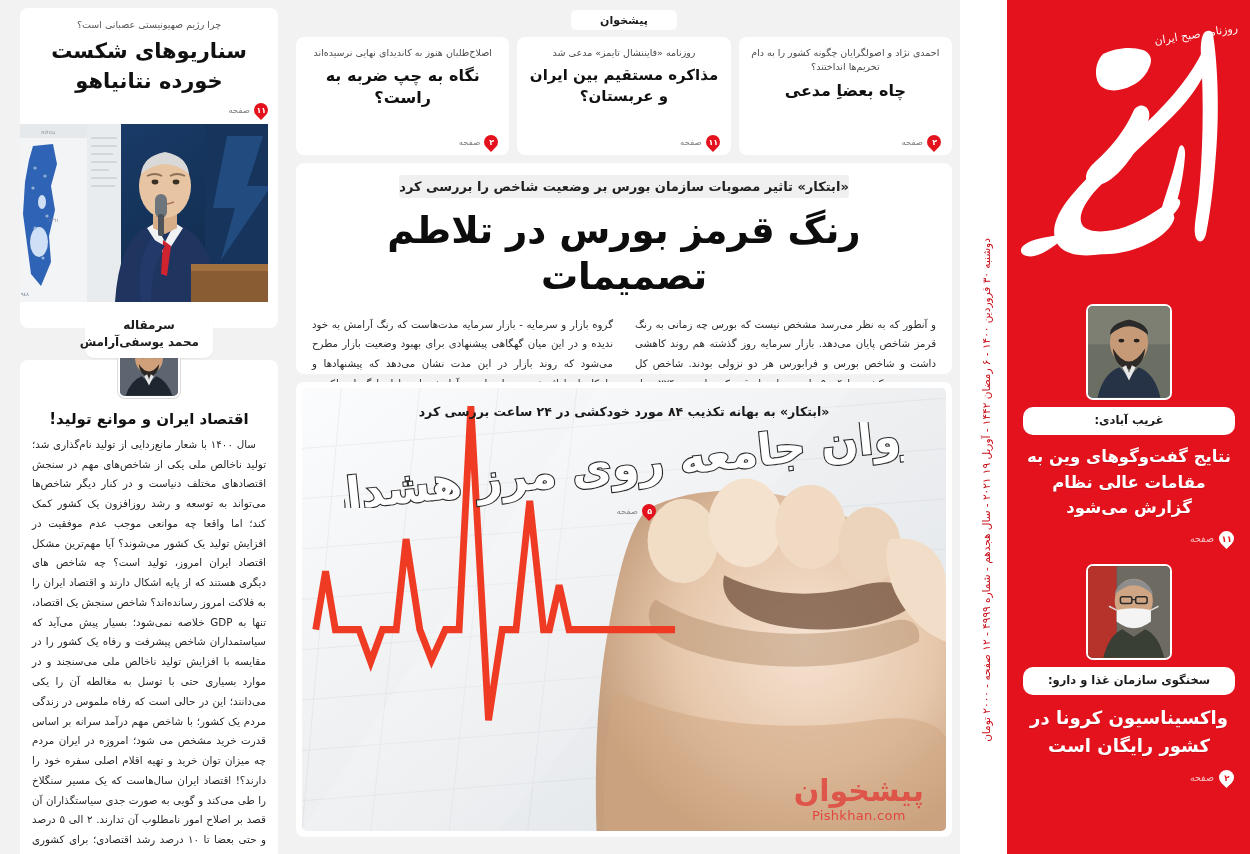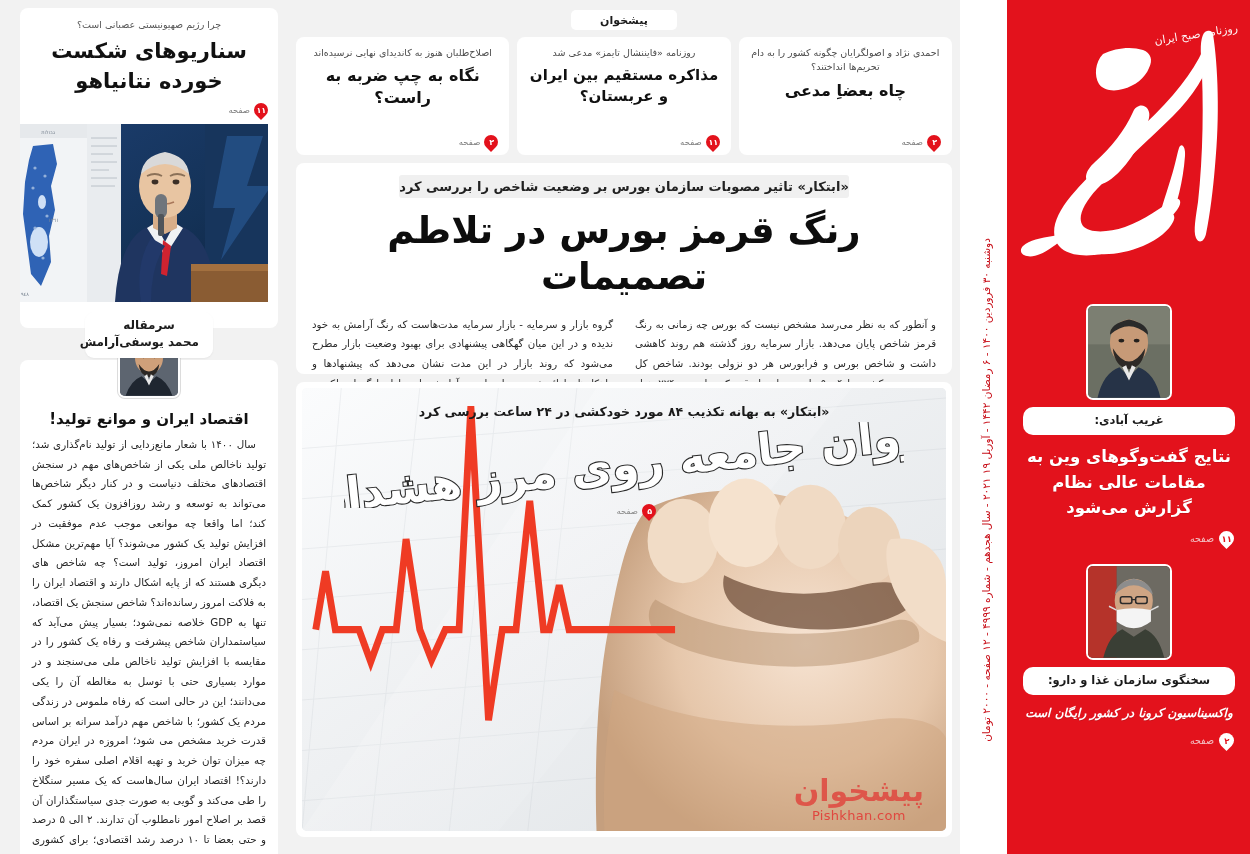--- a/index.html
+++ b/index.html
@@ -99,21 +99,21 @@
   }
   .red-headline {
     margin-top: 9px;
     font-size: 16.5px;
     font-weight: bold;
     line-height: 1.55;
     color: #ffffff;
     padding: 0 4px;
     text-shadow: 0 1px 0 rgba(0,0,0,.12);
   }
-  .red-headline.small { font-size: 12px; font-style: italic; }
+  .red-headline.small { font-size: 18px; }
   .pgbadge {
     margin-top: 10px;
     display: flex; align-items: center; gap: 5px;
     justify-content: flex-start;
     padding-right: 6px;
     font-size: 9.5px;
     color: #f3c3c6;
     direction: rtl;
   }
   .pgbadge .dot {

